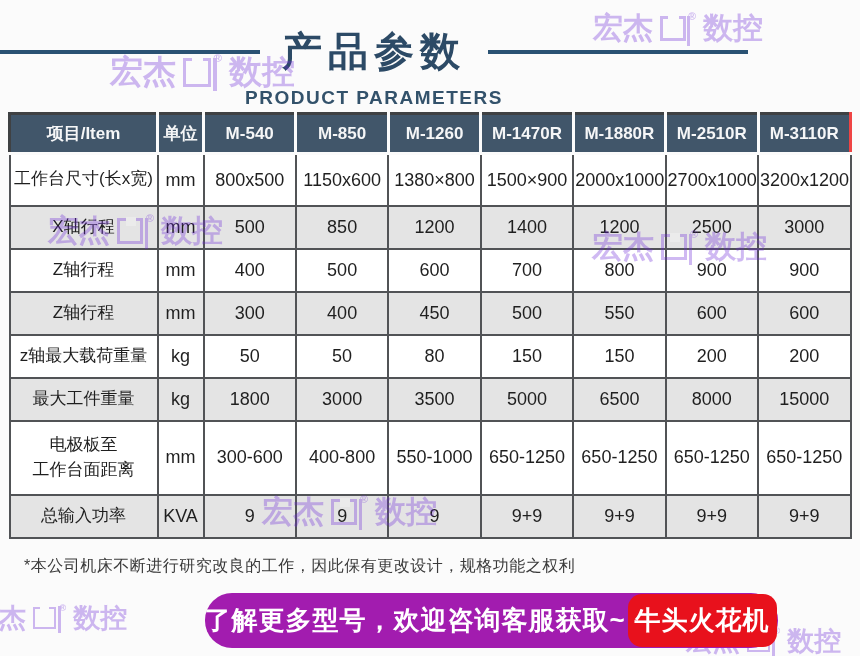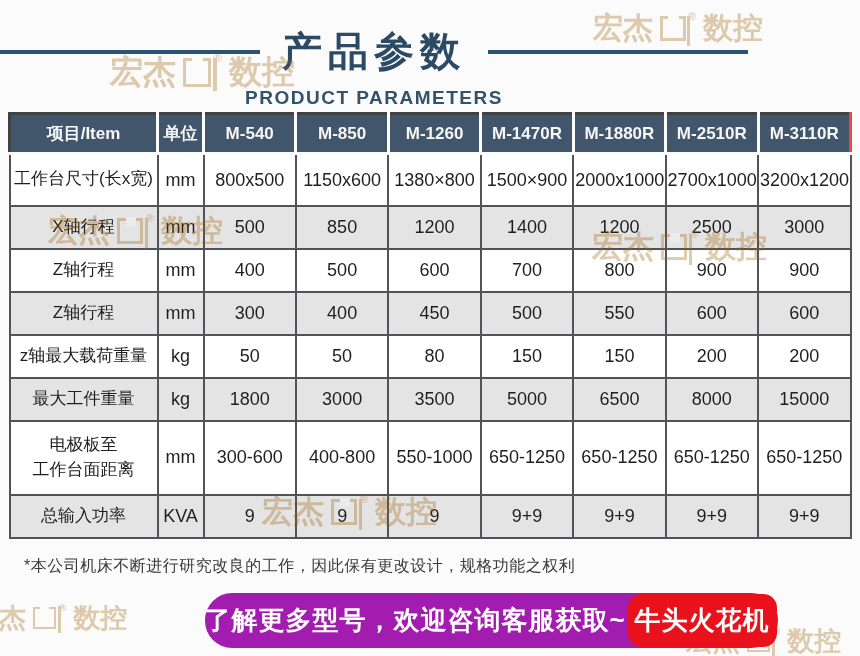--- a/index.html
+++ b/index.html
@@ -67,21 +67,21 @@
   .banner .txt { color:#ffffff; font-size:26px; font-weight:800; letter-spacing:1px; }
   .banner .hl {
     display:inline-flex; align-items:center; justify-content:center;
     background:#e8111c; color:#ffffff; border-radius:14px;
     padding:9px 7px; margin:0 2px;
   }
 
   
   .wm {
     position:absolute; display:flex; align-items:center; gap:7px;
-    color:#a16207; opacity:0.32; font-weight:bold;
+    color:#6d28d9; opacity:0.32; font-weight:bold;
     pointer-events:none; z-index:5; white-space:nowrap;text-align:center;
   }
   .wm .logo {
     position:relative; width:0.85em; height:0.85em;
     border:0.1em solid currentColor; display:inline-block;
   }
   .wm .logo::before {
     content:''; position:absolute; left:0.18em; top:-0.14em;
     width:0.34em; height:0.3em; background:#fbfbfb;
   }

